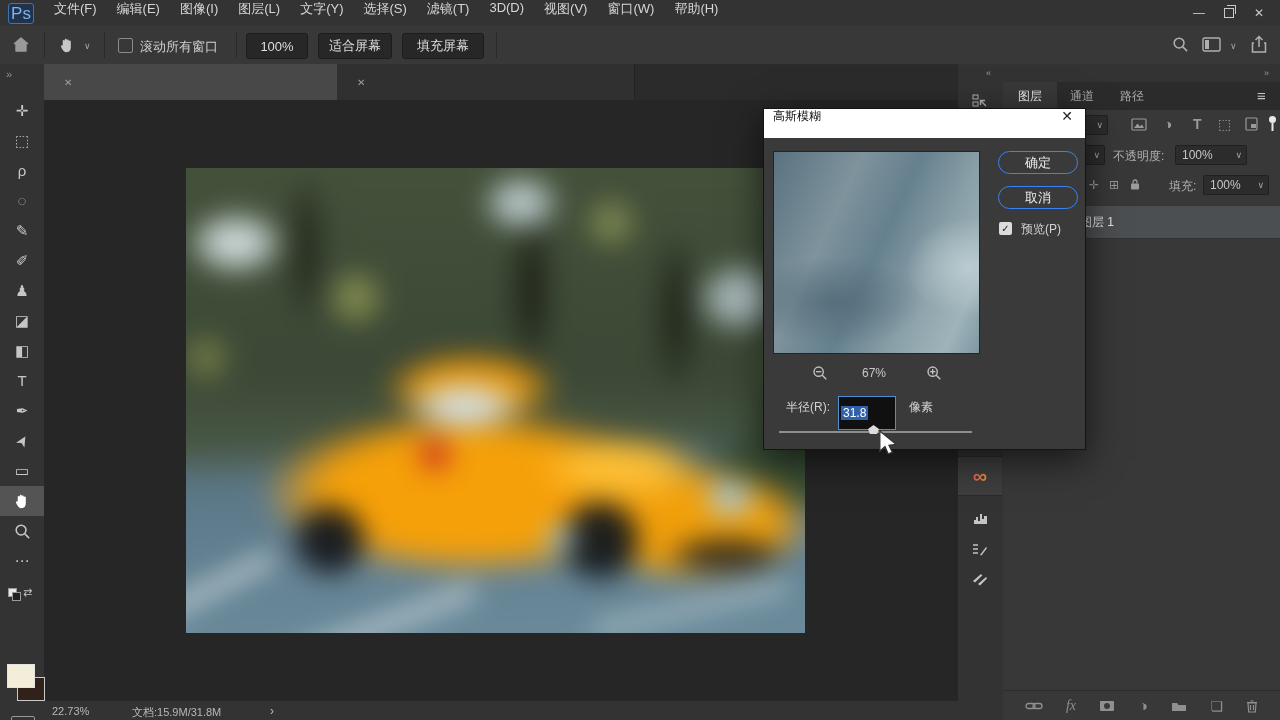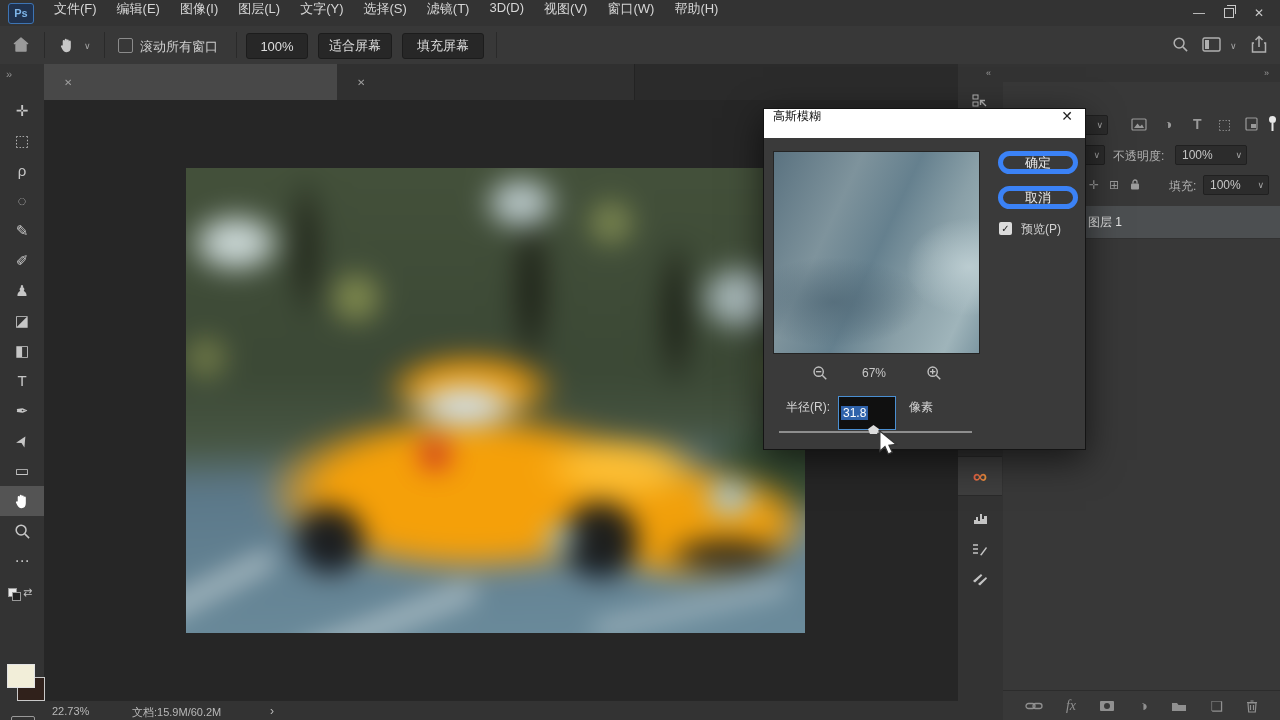--- a/index.html
+++ b/index.html
@@ -2,21 +2,21 @@
 <html><head>
 <meta charset="utf-8">
 <style>
   html,body{margin:0;padding:0;background:#111;}
   #app{position:relative;width:1280px;height:720px;background:#262626;overflow:hidden;
        font-family:"Liberation Sans","DejaVu Sans",sans-serif;color:#d8d8d8;}
   .abs{position:absolute;}
   
   .menubar{left:0;top:0;width:1280px;height:26px;background:#333;border-bottom:1px solid #282828;}
   .pslogo{left:8px;top:3px;width:24px;height:19px;background:#20324e;border:1px solid #3d74b4;border-radius:3px;
-          color:#7db4e8;font-size:11px;font-weight:bold;text-align:center;line-height:19px;}
+          color:#7db4e8;font-size:17px;font-weight:normal;text-align:center;line-height:19px;}
   .menuitems{left:44px;top:0;height:26px;display:flex;align-items:flex-start;}
   .mi{padding:0 10px;font-size:13px;color:#d6d6d6;white-space:nowrap;}
   .wctrls{right:6px;top:0;height:26px;display:flex;align-items:center;}
   .wc{width:30px;text-align:center;color:#c9c9c9;font-size:12px;cursor:default;}
   .rbox{display:inline-block;width:8px;height:8px;border:1px solid #c9c9c9;position:relative;top:1px;}
   .rbox::before{content:"";position:absolute;left:2px;top:-4px;width:8px;height:8px;
                 border-top:1px solid #c9c9c9;border-right:1px solid #c9c9c9;}
   
   .optionsbar{left:0;top:26px;width:1280px;height:38px;background:#383838;border-bottom:1px solid #242424;}
   .vdiv{width:1px;height:26px;background:#2a2a2a;top:6px;}
@@ -91,38 +91,38 @@
   .plabel{font-size:12px;color:#b0b0b0;}
   .pval{height:20px;background:#2c2c2c;border:1px solid #202020;border-radius:2px;display:flex;
         align-items:center;justify-content:space-between;padding:0 4px 0 6px;box-sizing:border-box;
         font-size:12px;color:#c6c6c6;}
   .lockic{font-size:12px;color:#9c9c9c;}
   .lrow{left:0;width:277px;height:32px;display:flex;align-items:center;border-bottom:1px solid #323232;}
   .lrow.sel{background:#4c4f51;}
   .eyebox{width:26px;height:32px;display:flex;align-items:center;justify-content:center;border-right:1px solid #2e2e2e;}
   .lthumb{width:40px;height:26px;margin-left:8px;border:1px solid #555;
           background:linear-gradient(120deg,#6a7a50 0%,#8aa0a8 40%,#e8a020 70%,#5d7888 100%);}
-  .lname{margin-left:8px;font-size:12px;color:#e4e4e4;}
+  .lname{font-size:12px;color:#e4e4e4;}
   .pbottom{left:0;top:608px;width:277px;height:30px;border-top:1px solid #2c2c2c;display:flex;
            align-items:center;justify-content:space-around;padding:0 10px;box-sizing:border-box;color:#909090;}
   .fxt{font-style:italic;font-family:"Liberation Serif","DejaVu Serif",serif;font-size:14px;color:#909090;}
   .ficon{font-size:14px;color:#9a9a9a;}
   
   .dialog{left:763px;top:108px;width:323px;height:342px;z-index:50;background:#3a3a3a;
           border:1px solid #141414;box-sizing:border-box;box-shadow:0 10px 34px rgba(0,0,0,.6);}
   .dtitle{left:0;top:0;width:321px;height:29px;background:#fff;display:flex;align-items:center;
           justify-content:space-between;padding:0 12px 15px 9px;box-sizing:border-box;}
   .dtitle .t{font-size:12px;color:#141414;}
   .dtitle .x{font-size:14px;color:#222;}
   .dprev{left:9px;top:42px;width:207px;height:203px;border:1px solid #242424;box-sizing:border-box;
          background:
           radial-gradient(ellipse 90px 70px at 195px 115px, rgba(190,207,211,.9), rgba(190,207,211,0) 70%),
           radial-gradient(ellipse 120px 60px at 60px 150px, rgba(80,104,118,.75), rgba(80,104,118,0) 75%),
           linear-gradient(115deg,#5a7280 0%,#7e939c 30%,#65808e 50%,#8aa0a8 70%,#9fb4ba 88%,#7d97a2 100%);}
-  .dbtn{left:234px;width:80px;height:23px;border:5px solid #3b82f6;border-radius:12px;color:#ececec;
+  .dbtn{left:234px;width:80px;height:23px;border:1px solid #3b82f6;border-radius:12px;color:#ececec;
         font-size:13px;display:flex;align-items:center;justify-content:center;background:transparent;box-sizing:border-box;}
   .dcheck{left:235px;top:113px;width:13px;height:13px;background:#dcdcdc;border-radius:2px;color:#222;
           font-size:10px;font-weight:bold;text-align:center;line-height:13px;}
   .dzoomtxt{left:85px;top:257px;width:50px;text-align:center;font-size:12px;color:#c8c8c8;}
   .dfield{font-size:12px;color:#d2d2d2;}
   .dinput{left:74px;top:287px;width:58px;height:34px;background:#101010;border:1px solid #4a8fd2;
           box-sizing:border-box;display:flex;align-items:center;padding-left:2px;font-size:12px;}
   .dinput .s{background:#2f62aa;color:#fff;padding:0 2px;}
   .dtrack{left:15px;top:322px;width:193px;height:2px;background:#8e8e8e;}
   .dthumb{left:104px;top:316px;width:11px;height:9px;background:#dcdcdc;
@@ -280,21 +280,21 @@
       <div class="photo-inner">
         <div class="stripe" style="left:-10px;top:460px;width:150px;height:16px;transform:rotate(-27deg);opacity:.8"></div>
         <div class="stripe" style="left:150px;top:492px;width:190px;height:17px;transform:rotate(-21deg);opacity:.75"></div>
         <div class="stripe" style="left:450px;top:478px;width:200px;height:14px;transform:rotate(-13deg);opacity:.6"></div>
       </div>
     </div>
   </div>
 
   <div class="statusbar abs">
     <span class="abs" style="left:8px;top:4px">22.73%</span>
-    <span class="abs" style="left:88px;top:4px">文档:15.9M/60.2M</span>
+    <span class="abs" style="left:88px;top:4px">文档:15.9M/31.8M</span>
     <span class="abs" style="left:226px;top:3px;font-size:12px">›</span>
   </div>
 
   <div class="dockstrip abs">
     <span class="abs" style="left:28px;top:4px">«</span>
     <span class="abs" style="left:306px;top:4px">»</span>
   </div>
 
   <div class="narrowdock abs">
     <div class="ndbox abs" style="top:2px;height:34px">
@@ -320,20 +320,26 @@
     </div>
     <div class="ndbox abs" style="top:482px;height:30px">
       <svg width="16" height="14" viewBox="0 0 16 14">
           <path d="M1 9 L9 2 L10.3 3.6 L3 10.5 Z" fill="#c4c4c4"></path>
           <path d="M6 12 L14 5 L15 6.4 L8 13.4 Z" fill="#c4c4c4"></path>
         </svg>
     </div>
   </div>
 
   <div class="paneldock abs">
+    <div class="ptabs abs">
+      <div class="ptab active abs" style="left:0;width:54px">图层</div>
+      <div class="ptab abs" style="left:54px;width:50px">通道</div>
+      <div class="ptab abs" style="left:104px;width:50px">路径</div>
+      <span class="abs" style="left:254px;top:5px;font-size:15px;color:#c6c6c6">≡</span>
+    </div>
 
     <div class="abs" style="left:0;top:28px;width:277px;height:30px">
       <div class="pdrop abs" style="left:7px;top:5px;width:98px">
           <span class="chev">∨</span>
         </div>
       <span class="abs" style="left:128px;top:8px">
         <svg width="16" height="13" viewBox="0 0 16 13">
             <rect x="1" y="1" width="14" height="11" rx="1" fill="none" stroke="#9a9a9a" stroke-width="1.2"></rect>
             <path d="M3 10 L6.5 5.5 L9 8.5 L11 6.5 L13 10 Z" fill="#9a9a9a"></path>
           </svg>

